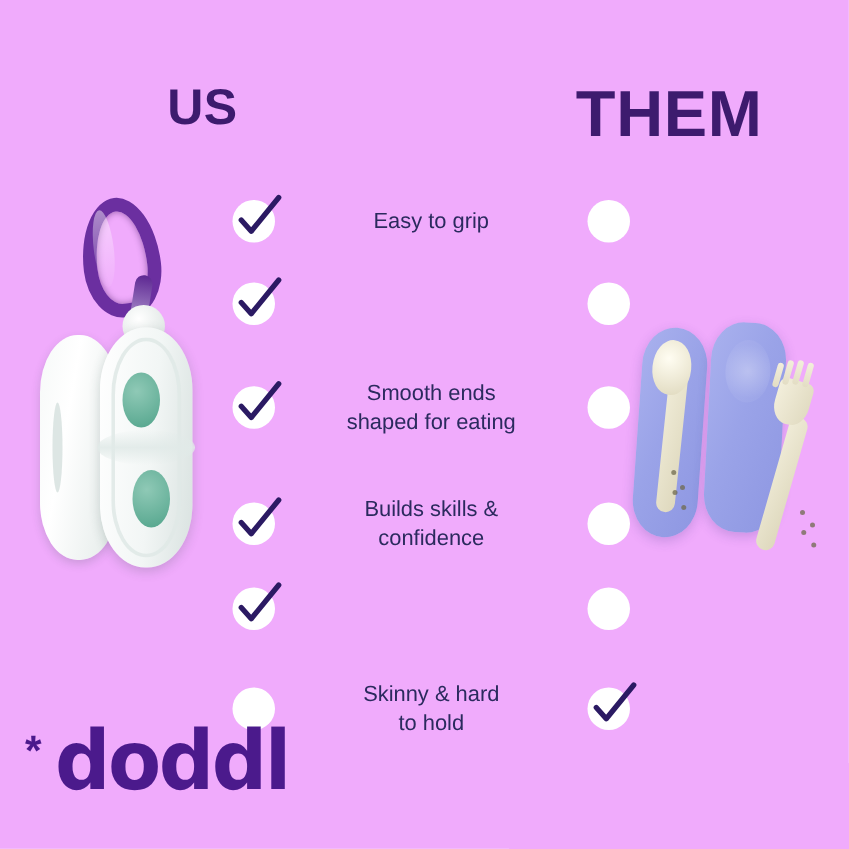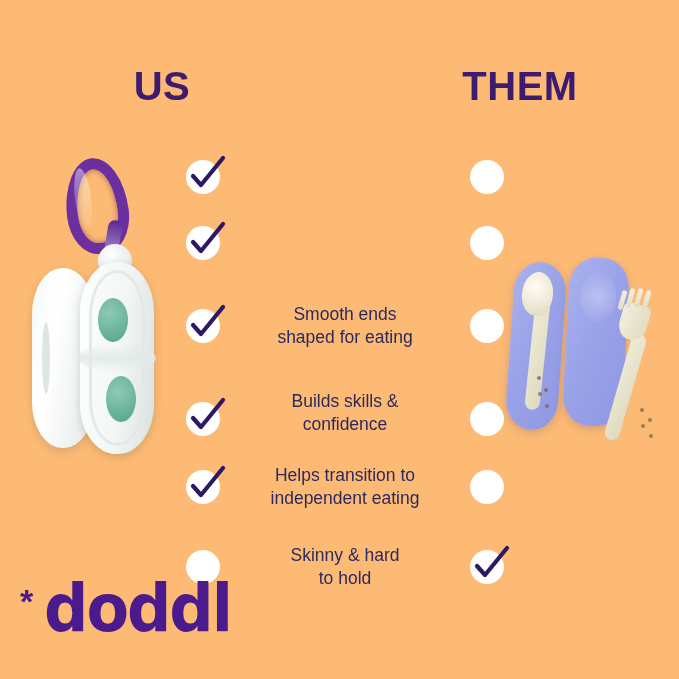--- a/index.html
+++ b/index.html
@@ -9,21 +9,21 @@
   body {
     width: 679px;
     height: 679px;
     overflow: hidden;
     font-family: "Liberation Sans", sans-serif;
   }
   #poster {
     position: relative;
     width: 679px;
     height: 679px;
-    background: #fdba74;
+    background: #f0abfc;
     overflow: hidden;
   }
 
   
   #header {
     position: absolute;
     top: 62px;
     left: 0;
     width: 679px;
     height: 58px;
@@ -47,22 +47,22 @@
     left: 272px;
     top: 14px;
     width: 136px;
     text-align: center;
     font-size: 26px;
   }
   #hdr-them {
     left: 430px;
     top: 4px;
     width: 180px;
-    text-align: center;
-    font-size: 40px;
+    text-align: right;
+    font-size: 52px;
   }
 
   
   #rows {
     position: absolute;
     left: 186px;
     top: 148px;
     width: 318px;
   }
   .row {
@@ -390,20 +390,21 @@
   </div>
 
   <div id="rows">
       <div class="row" style="position: absolute; top: 0px; height: 58px;">
         <div class="mark">
           <div class="disc"></div>
           <svg viewBox="0 0 46 46">
             <path d="M10 24 L18 33 L40 6" fill="none" stroke="#2b1a63" stroke-width="4.2" stroke-linecap="round" stroke-linejoin="round"></path>
           </svg>
         </div>
+        <div class="row-label">Easy to grip</div>
         <div class="mark empty">
           <div class="disc"></div>
         </div>
       </div>
       <div class="row" style="position: absolute; top: 58px; height: 74px;">
         <div class="mark">
           <div class="disc"></div>
           <svg viewBox="0 0 46 46">
             <path d="M10 24 L18 33 L40 6" fill="none" stroke="#2b1a63" stroke-width="4.2" stroke-linecap="round" stroke-linejoin="round"></path>
           </svg>
@@ -418,42 +419,40 @@
           <svg viewBox="0 0 46 46">
             <path d="M10 24 L18 33 L40 6" fill="none" stroke="#2b1a63" stroke-width="4.2" stroke-linecap="round" stroke-linejoin="round"></path>
           </svg>
         </div>
         <div class="row-label">Smooth ends
 shaped for eating</div>
         <div class="mark empty">
           <div class="disc"></div>
         </div>
       </div>
-      <div class="row" style="position: absolute; top: 214px; height: 74px; align-items: flex-end;">
+      <div class="row" style="position: absolute; top: 234px; height: 74px;">
         <div class="mark">
           <div class="disc"></div>
           <svg viewBox="0 0 46 46">
             <path d="M10 24 L18 33 L40 6" fill="none" stroke="#2b1a63" stroke-width="4.2" stroke-linecap="round" stroke-linejoin="round"></path>
           </svg>
         </div>
         <div class="row-label">Builds skills &amp;
 confidence</div>
         <div class="mark empty">
           <div class="disc"></div>
         </div>
       </div>
       <div class="row" style="position: absolute; top: 300px; height: 78px;">
         <div class="mark">
           <div class="disc"></div>
           <svg viewBox="0 0 46 46">
             <path d="M10 24 L18 33 L40 6" fill="none" stroke="#2b1a63" stroke-width="4.2" stroke-linecap="round" stroke-linejoin="round"></path>
           </svg>
         </div>
-        <div class="row-label">Helps transition to
-independent eating</div>
         <div class="mark empty">
           <div class="disc"></div>
         </div>
       </div>
       <div class="row" style="position: absolute; top: 382px; height: 74px; gap: 20px;">
         <div class="mark empty">
           <div class="disc"></div>
         </div>
         <div class="row-label">Skinny &amp; hard
 to hold</div>

